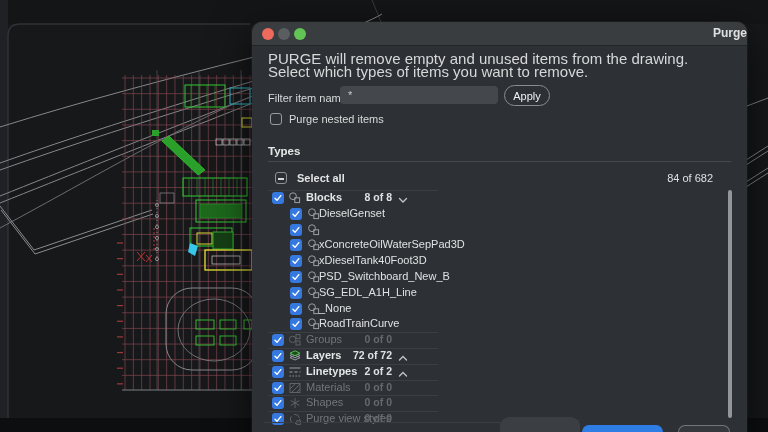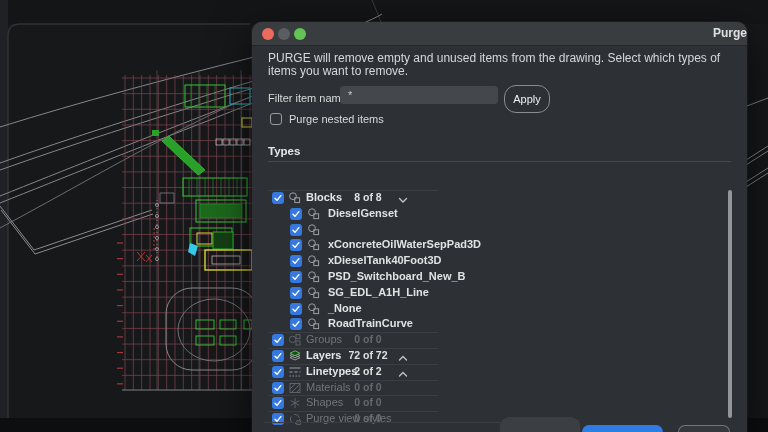--- a/index.html
+++ b/index.html
@@ -18,28 +18,28 @@
     box-shadow:0 14px 44px rgba(0,0,0,.7),0 0 0 1px rgba(255,255,255,.05);
   }
   .titlebar{height:23px;background:#3a3d40;border-radius:10px 10px 0 0;
     border-bottom:1px solid #222426;position:relative}
   .title{line-height:23px;text-align:right;font-size:12px;font-weight:700;color:#dee0e1}
   .tl{position:absolute;top:6px;width:12px;height:12px;border-radius:50%}
   .tl.close{left:10px;background:#ed6a5e}
   .tl.min{left:26px;background:#5b5e60}
   .tl.zoomb{left:42px;background:#61c454}
 
-  .desc{position:absolute;left:16px;top:30px;right:14px;font-size:12px;
+  .desc{position:absolute;left:16px;top:30px;right:14px;font-size:15px;
     color:#d6d8d9;line-height:13px}
 
   .filter-label{position:absolute;left:16px;top:70px;font-size:11px;color:#d9dbdc}
   .filter-input{position:absolute;left:88px;top:64px;width:150px;height:18px;
     background:#44484c;border:none;border-radius:4px;color:#c9cbcc;
     font-size:11px;padding:0 0 0 8px;font-family:"Liberation Sans",sans-serif;outline:none}
-  .apply-btn{position:absolute;left:252px;top:63px;width:46px;height:28px;
+  .apply-btn{position:absolute;left:252px;top:63px;width:46px;height:21px;
     background:transparent;border:1px solid #8a8d90;border-radius:12px;
     color:#f0f1f2;font-size:11px;font-family:"Liberation Sans",sans-serif;padding:0}
 
   .nested-row{position:absolute;left:18px;top:91px;height:13px}
   .cb{width:12px;height:12px;border-radius:3px;box-sizing:border-box;position:absolute}
   .cb.unchecked{border:1px solid #989ca0;background:transparent}
   .cb.checked{background:#3579e0}
   .cb.checked svg{display:block;margin:1px 0 0 1px}
   .cb.indet{border:1px solid #8f9296;background:transparent}
   .cb.indet i{position:absolute;left:2px;right:2px;top:5px;height:1.6px;background:#d6d8d9}
@@ -54,23 +54,23 @@
   .total-count{position:absolute;right:34px;top:2px;font-size:11px;color:#dfe0e1}
 
   .tree{position:absolute;left:0;top:168px;width:597px}
   .trow{position:relative;height:15.8px;font-size:11px}
   .trow.sep::before{content:"";position:absolute;left:16px;top:0;width:170px;border-top:1px solid #3b3e42}
   .trow .cb{left:20px;top:2px}
   .trow.child .cb{left:38px}
   .ticon{position:absolute;left:36px;top:1px;width:14px;height:14px}
   .trow.child .ticon{left:55px}
   .tlabel{position:absolute;left:54px;line-height:15.8px;font-weight:700;color:#e4e6e7;white-space:nowrap}
-  .trow.child .tlabel{left:76px;font-weight:700;color:#e0e2e3}
+  .trow.child .tlabel{left:67px;font-weight:400;color:#e0e2e3}
   .trow.muted .tlabel{color:#70767b;font-weight:400}
-  .tcount{position:absolute;left:92px;width:48px;top:0;text-align:center;line-height:15.8px;
+  .tcount{position:absolute;left:92px;width:48px;top:0;text-align:right;line-height:15.8px;
     font-size:10.5px;font-weight:700;color:#dfe1e2}
   .trow.muted .tcount{color:#646a6f;font-weight:700}
   .chev{position:absolute;left:146px;top:4px;width:10px;height:8px}
 
   .vscroll{position:absolute;left:476px;top:168px;width:4px;height:228px;
     background:#939597;border-radius:2px}
 
   .list-edge{position:absolute;left:12px;top:392px;width:318px;height:8px;
     border-bottom:1px solid #3a3e42;border-radius:0 0 10px 0}
   .btn-ghost{position:absolute;left:248px;top:395px;width:80px;height:15px;
@@ -244,20 +244,27 @@
   <button class="apply-btn">Apply</button>
 
   <div class="nested-row">
     <span class="cb unchecked" style="left:0;top:0"></span>
     <span class="nested-label">Purge nested items</span>
   </div>
 
   <div class="types-heading">Types</div>
   <div class="types-divider"></div>
 
+  <div class="selectall-row">
+    <span class="cb indet">
+        <i></i>
+      </span>
+    <span class="selectall-label">Select all</span>
+    <span class="total-count">84 of 682</span>
+  </div>
 
   <div class="tree" id="tree">
       <div class="trow sep">
         <span class="cb checked">
           <svg viewBox="0 0 12 12" width="10" height="10">
             <polyline points="2.4,6.4 4.8,8.8 9.4,3.2" fill="none" stroke="#fff" stroke-width="1.7" stroke-linecap="round" stroke-linejoin="round"></polyline>
           </svg>
         </span>
         <span class="ticon"><svg viewBox="0 0 14 14" width="14" height="14">
             <circle cx="5" cy="5.2" r="3.4" fill="none" stroke="#9ba0a5" stroke-width="1"></circle>

